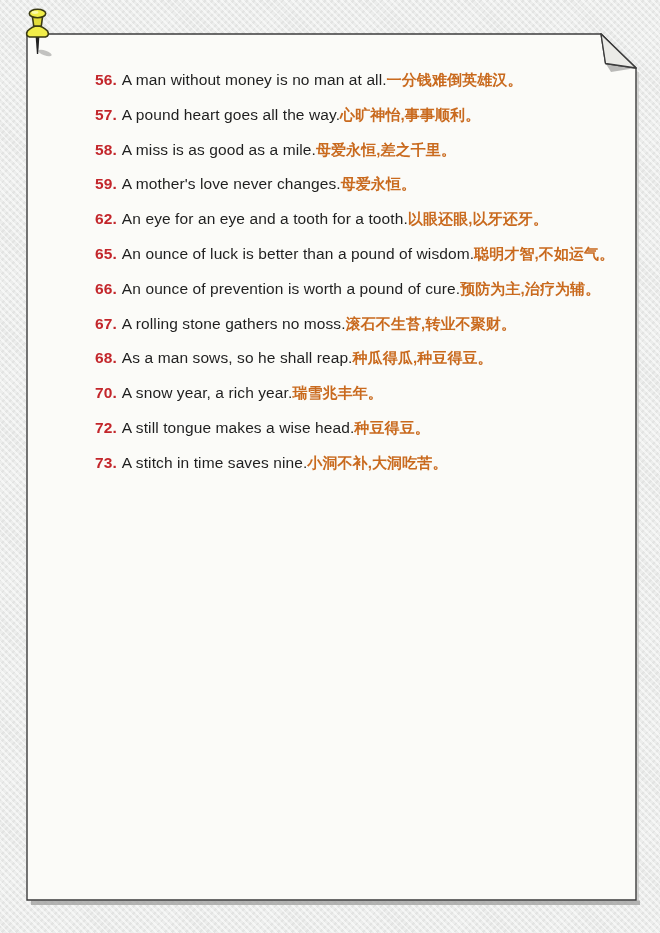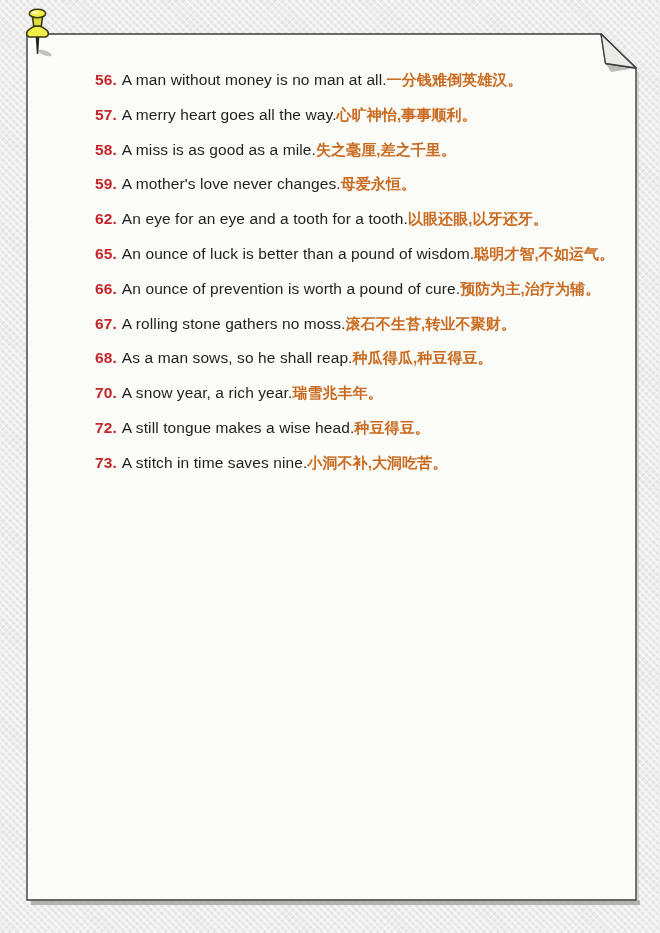--- a/index.html
+++ b/index.html
@@ -49,22 +49,22 @@
       <path d="M35.6,36 L39.4,36 L38.2,54 L36.9,54 Z" fill="#222222"></path>
       <path d="M27.5,31 Q37.5,21 47.5,31 Q50,35.5 45.5,37 L29.5,37 Q25,35.5 27.5,31 Z" fill="#f2ee49" stroke="#3a3a12" stroke-width="1.6" stroke-linejoin="round"></path>
       <path d="M32.5,17 L42.5,17 L41.3,26 L33.7,26 Z" fill="#e3dd3a" stroke="#3a3a12" stroke-width="1.6" stroke-linejoin="round"></path>
       <ellipse cx="37.5" cy="13.5" rx="8.2" ry="4.2" fill="#f2ee49" stroke="#3a3a12" stroke-width="1.6"></ellipse>
       <ellipse cx="35" cy="12.5" rx="3.4" ry="1.4" fill="#fbf9a8"></ellipse>
     </g>
   </svg>
 
   <div class="content">
       <p class="item"><span class="num">56.</span><span class="en">A man without money is no man at all.</span><span class="zh">一分钱难倒英雄汉。</span></p>
-      <p class="item"><span class="num">57.</span><span class="en">A merry heart goes all the way.</span><span class="zh">心旷神怡,事事顺利。</span></p>
-      <p class="item"><span class="num">58.</span><span class="en">A miss is as good as a mile.</span><span class="zh">失之毫厘,差之千里。</span></p>
+      <p class="item"><span class="num">57.</span><span class="en">A pound heart goes all the way.</span><span class="zh">心旷神怡,事事顺利。</span></p>
+      <p class="item"><span class="num">58.</span><span class="en">A miss is as good as a mile.</span><span class="zh">母爱永恒,差之千里。</span></p>
       <p class="item"><span class="num">59.</span><span class="en">A mother's love never changes.</span><span class="zh">母爱永恒。</span></p>
       <p class="item"><span class="num">62.</span><span class="en">An eye for an eye and a tooth for a tooth.</span><span class="zh">以眼还眼,以牙还牙。</span></p>
       <p class="item"><span class="num">65.</span><span class="en">An ounce of luck is better than a pound of wisdom.</span><span class="zh">聪明才智,不如运气。</span></p>
       <p class="item"><span class="num">66.</span><span class="en">An ounce of prevention is worth a pound of cure.</span><span class="zh">预防为主,治疗为辅。</span></p>
       <p class="item"><span class="num">67.</span><span class="en">A rolling stone gathers no moss.</span><span class="zh">滚石不生苔,转业不聚财。</span></p>
       <p class="item"><span class="num">68.</span><span class="en">As a man sows, so he shall reap.</span><span class="zh">种瓜得瓜,种豆得豆。</span></p>
       <p class="item"><span class="num">70.</span><span class="en">A snow year, a rich year.</span><span class="zh">瑞雪兆丰年。</span></p>
       <p class="item"><span class="num">72.</span><span class="en">A still tongue makes a wise head.</span><span class="zh">种豆得豆。</span></p>
       <p class="item"><span class="num">73.</span><span class="en">A stitch in time saves nine.</span><span class="zh">小洞不补,大洞吃苦。</span></p>
     </div>

